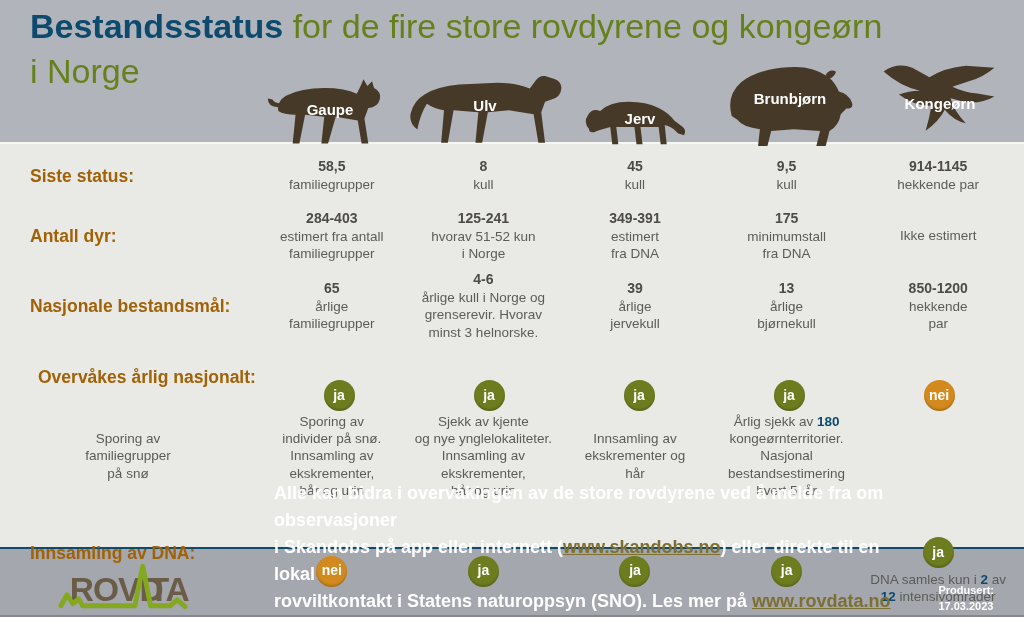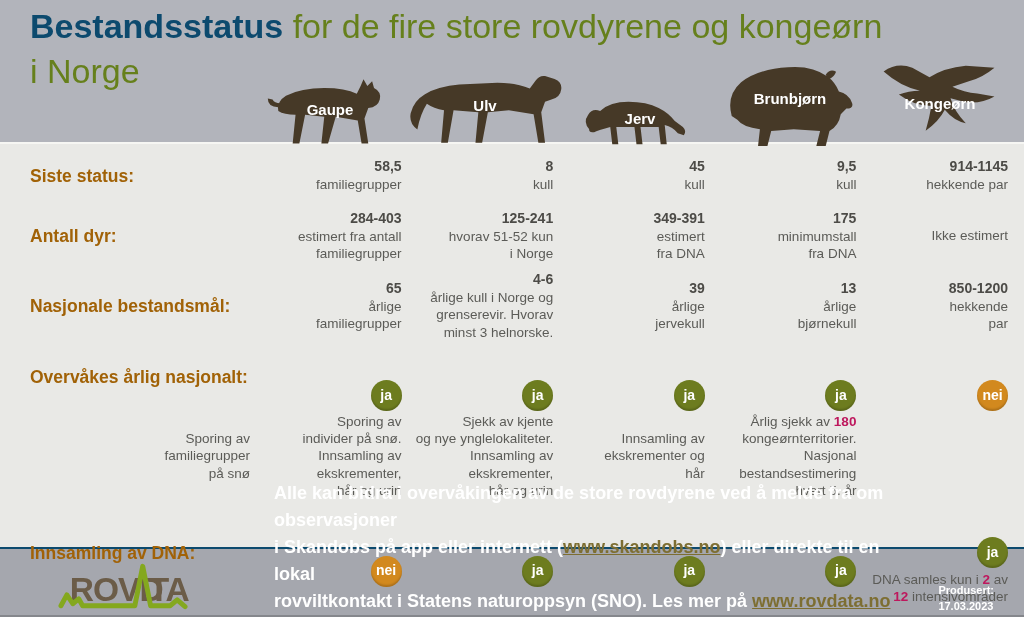--- a/index.html
+++ b/index.html
@@ -15,24 +15,24 @@
              grid-template-columns:256px repeat(5,1fr); align-items:end; }
   .animal { position:relative; display:flex; justify-content:center; align-items:flex-end; }
   .animal svg { display:block; fill:#463927; }
   .animal-label { position:absolute; left:0; right:0; top:38%; text-align:center;
                   color:#ffffff; font-weight:bold; font-size:15px; }
 
   
   .content { height:405px; background:#e9e9e6; border-top:2px solid #f6f6f3; padding-top:4px; }
   .row { display:grid; grid-template-columns:256px repeat(5,1fr); align-items:center; padding-right:10px; }
   .row-label { padding-left:30px; font-weight:bold; font-size:17.5px; color:#a16207; line-height:1.2; }
-  .cell { text-align:right; font-size:13.5px; color:#5b5b57; line-height:1.28; padding:0 6px; }
+  .cell { text-align:center; font-size:13.5px; color:#5b5b57; line-height:1.28; padding:0 6px; }
   .cell .val { font-weight:bold; color:#4c4b47; font-size:14px; }
   .cell .note { white-space:pre-line; }
-  .cell .note b { color:#be185d; }
+  .cell .note b { color:#0c4a6e; }
   .badge { width:31px; height:31px; border-radius:50%; display:inline-flex; align-items:center;
            justify-content:center; color:#fff; font-weight:bold; font-size:14px;
            box-shadow: inset 0 -2px 2px rgba(0,0,0,0.18); margin-top: 36px; }
   .badge-note { margin-top:3px; white-space:pre-line; }
 
   
   .footer { height:70px; background:#a5a7ae; border-top:2px solid #0c4a6e; border-bottom:2px solid #85878c;
             display:flex; align-items:flex-end; }
   .logo { margin-left:58px; flex:0 0 auto; }
   .logo text { font-weight:bold; fill:#6b5c48; font-family:"Liberation Sans",sans-serif; letter-spacing:-1px; }
@@ -168,21 +168,21 @@
             <div class="val">13</div>
             <div class="note">årlige
 bjørnekull</div>
           </div>
           <div class="cell">
             <div class="val">850-1200</div>
             <div class="note">hekkende
 par</div>
           </div>
         </div>
-        <div class="row" style="min-height: 46px;">
+        <div class="row" style="min-height: 46px; padding-left: 8px;">
           <div class="row-label">Overvåkes årlig nasjonalt:</div>
           <div class="cell"><span class="badge" style="background: rgb(109, 124, 31);">ja</span></div>
           <div class="cell"><span class="badge" style="background: rgb(109, 124, 31);">ja</span></div>
           <div class="cell"><span class="badge" style="background: rgb(109, 124, 31);">ja</span></div>
           <div class="cell"><span class="badge" style="background: rgb(109, 124, 31);">ja</span></div>
           <div class="cell"><span class="badge" style="background: rgb(210, 137, 30);">nei</span></div>
         </div>
         <div class="row" style="min-height: 90px;">
           <div class="cell">
             <div class="note">Sporing av

